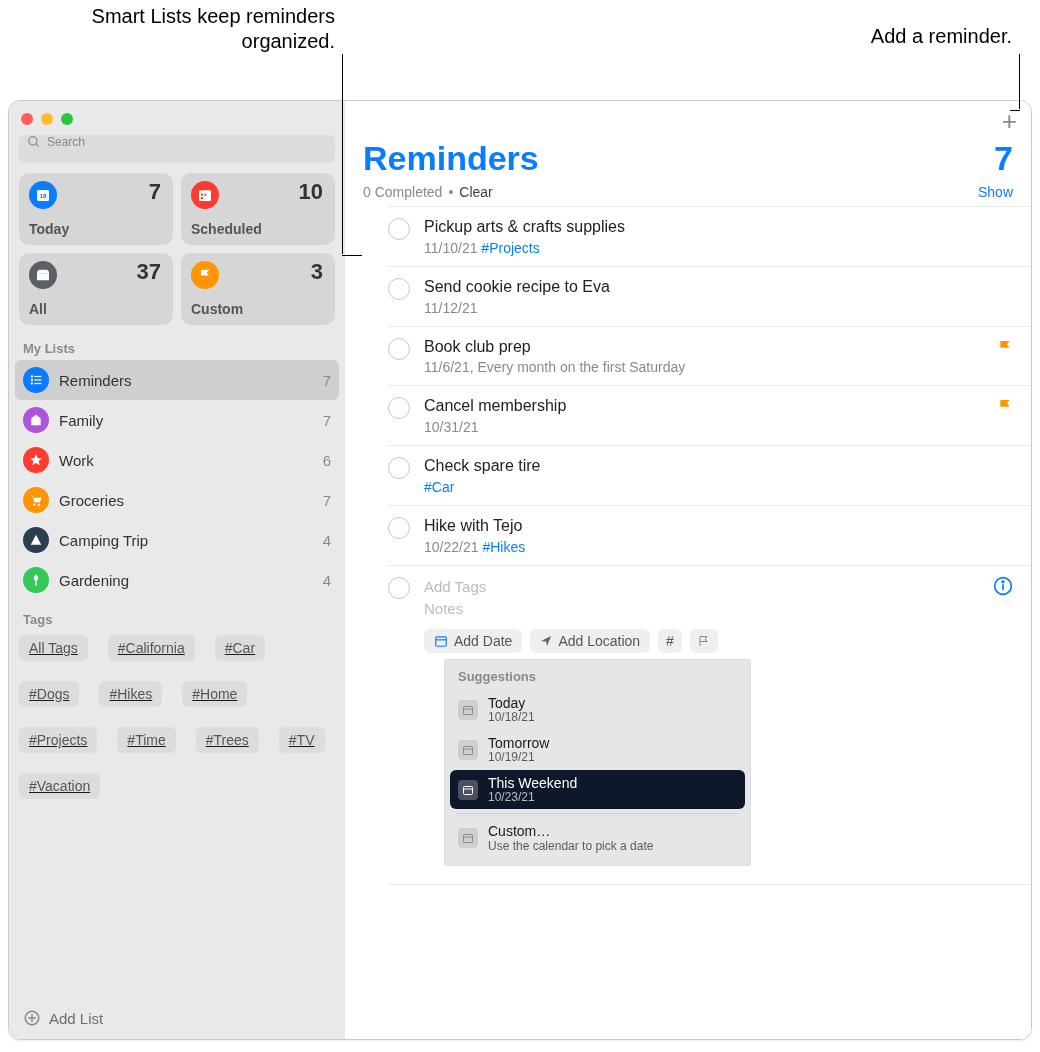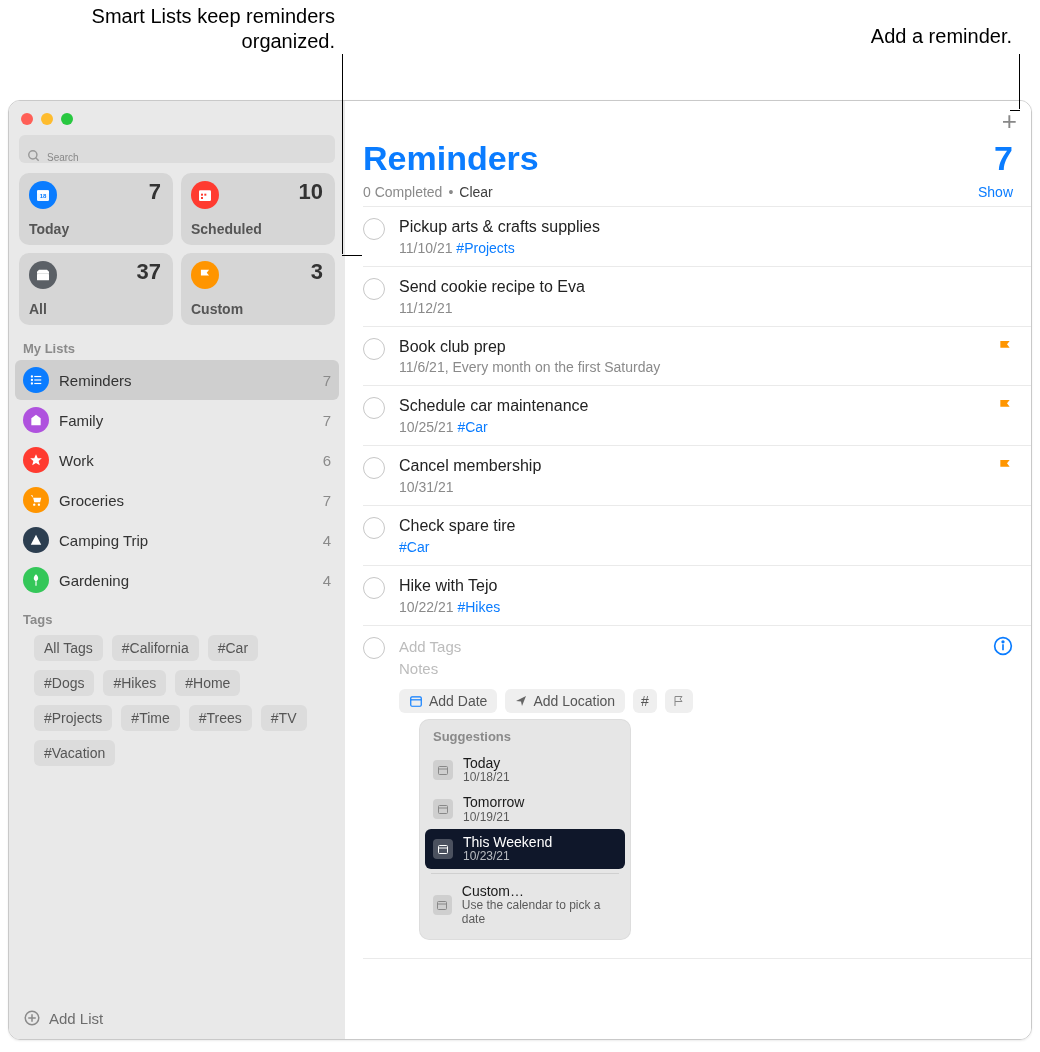--- a/index.html
+++ b/index.html
@@ -13,69 +13,69 @@
   .callout-right { right:28px; top:24px; width:260px; }
   .callout-right .vline { width:1px; height:55px; right:-8px; top:30px; position:absolute; background:#000; }
   .callout-right .hline { width:10px; height:1px; right:-8px; top:86px; position:absolute; background:#000; }
 
   .window { margin:0 8px 8px 8px; border:1px solid #c9c9c9; border-radius:12px; overflow:hidden; height:940px; display:flex; box-shadow:0 1px 2px rgba(0,0,0,.08);}
   .sidebar { width:336px; background:#e9e9e9; display:flex; flex-direction:column; }
   .traffic { padding:12px 12px 8px 12px; display:flex; gap:8px; }
   .dot { width:12px; height:12px; border-radius:50%; }
   .dot.red{background:#ff5f57;} .dot.yellow{background:#febc2e;} .dot.green{background:#28c840;}
 
-  .search { margin:2px 10px 10px 10px; background:#dcdcdc; border-radius:6px; height:28px; display:flex; align-items:flex-end; padding:0 8px; color:#888; font-size:10px;}
+  .search { margin:2px 10px 10px 10px; background:#dcdcdc; border-radius:6px; height:28px; display:flex; align-items:flex-start; padding:0 8px; color:#888; font-size:12px;}
   .search svg{margin-right:6px;}
 
   .smart-grid { display:grid; grid-template-columns:1fr 1fr; gap:8px; padding:0 10px 10px 10px; }
   .smart { background:#d6d6d6; border-radius:10px; padding:8px 12px 8px 10px; height:72px; position:relative; }
   .smart .count { position:absolute; right:12px; top:6px; font-size:22px; font-weight:700; color:#333;}
   .smart .label { position:absolute; left:10px; bottom:8px; font-size:14px; font-weight:600; color:#555;}
   .smart .icon { width:28px; height:28px; border-radius:50%; display:flex; align-items:center; justify-content:center; color:#fff; font-size:14px;}
   .bg-blue{background:#0a7cff;} .bg-red{background:#ff3b30;} .bg-dark{background:#5b6066;} .bg-orange{background:#ff9500;}
 
   .section-h { font-size:13px; color:#8a8a8a; font-weight:600; padding:6px 14px 4px 14px; }
   .list-item { display:flex; align-items:center; padding:7px 14px; gap:10px; color:#333; font-size:15px;}
   .list-item .icon { width:26px; height:26px; border-radius:50%; display:flex; align-items:center; justify-content:center; color:#fff; font-size:13px; flex-shrink:0;}
   .list-item .name { flex:1; }
   .list-item .count { color:#8a8a8a; font-size:15px; }
   .list-item.selected { background:#cfcfcf; border-radius:6px; margin:0 6px; padding-left:8px; padding-right:8px;}
 
-  .tags-wrap { padding:4px 25px; display:flex; flex-wrap:wrap; gap:9px; }
+  .tags-wrap { padding:4px 10px; display:flex; flex-wrap:wrap; gap:20px;text-decoration:underline; }
   .tag-pill { background:#dcdcdc; border-radius:6px; padding:5px 10px; font-size:14px; color:#555;}
   .spacer { flex:1; }
   .addlist { padding:12px 14px; color:#6d6d6d; font-size:15px; display:flex; align-items:center; gap:8px;}
 
   .main { flex:1; background:#fff; display:flex; flex-direction:column; }
   .toolbar { height:34px; display:flex; justify-content:flex-end; align-items:center; padding:6px 14px 0 14px;}
   .plusbtn { font-size:26px; color:#888; font-weight:300; line-height:1;}
   .header { display:flex; justify-content:space-between; align-items:flex-start; padding:4px 18px 6px 18px;}
   .header h1 { font-size:34px; font-weight:700; color:#0a7cff;}
   .header .big { font-size:34px; font-weight:700; color:#0a7cff;}
   .subbar { padding:0 18px 6px 18px; font-size:14px; color:#8a8a8a; display:flex; align-items:center;}
   .subbar .clear{color:#404040; margin-left:0;}
   .subbar .show{margin-left:auto; color:#0a7cff;}
 
-  .items { padding:0 0 0 18px; }
+  .items { padding:0 0 0 18px;margin-left:25px; }
   .ritem { display:flex; padding:10px 18px 10px 0; border-top:1px solid #eaeaea; position:relative;}
   .ritem:first-child{border-top:1px solid #eaeaea;}
   .circle { flex-shrink:0; width:22px; height:22px; border:1.5px solid #c7c7c7; border-radius:50%; margin-right:14px; margin-top:1px;}
   .ritem .content { flex:1; min-width:0; }
   .ritem .title { font-size:16px; color:#222; line-height:1.3;}
   .ritem .meta { font-size:14px; color:#8a8a8a; margin-top:2px;}
   .ritem .meta .hash { color:#0a7cff; }
   .flagico { color:#ff9500; font-size:18px; margin-left:8px; align-self:flex-start; margin-top:2px;}
 
   .newitem .placeholder{ color:#bcbcbc; font-size:15px; line-height:1.5;}
   .chipbar { display:flex; gap:8px; margin-top:8px;}
   .chip { background:#efefef; border-radius:6px; padding:4px 10px; font-size:14px; color:#555; display:flex; align-items:center; gap:6px;}
   .chip.sq{padding:4px 8px;}
   .infoicon { color:#0a7cff; font-size:20px; align-self:flex-start; margin-top:0;}
 
-  .popover { margin:6px 0 8px 20px; width:212px; background:#e6e6e6; border-radius:10px; padding:8px 6px; box-shadow:inset 0 0 0 1px rgba(0,0,0,.04);}
+  .popover { margin:6px 0 8px 20px; width:307px; background:#e6e6e6; border-radius:3px; padding:8px 6px; box-shadow:inset 0 0 0 1px rgba(0,0,0,.04);}
   .popover .ph { font-size:13px; color:#8a8a8a; padding:2px 8px 6px 8px; font-weight:600;}
   .popt { display:flex; align-items:center; gap:10px; padding:5px 8px; border-radius:6px;}
   .popt .cal { width:20px; height:20px; border-radius:4px; background:#cfcfcf; display:flex; align-items:center; justify-content:center; color:#888;}
   .popt.selected{ background:#0f172a; color:#fff;align-items:center;}
   .popt.selected .cal{ background:rgba(255,255,255,.25); color:#fff;}
   .popt .tcol{ display:flex; flex-direction:column; line-height:1.15;}
   .popt .t1{ font-size:14px;}
   .popt .t2{ font-size:12px; opacity:.7;}
   .popover hr{border:none; border-top:1px solid #d0d0d0; margin:4px 6px;}
 
@@ -277,32 +277,20 @@
           <div class="content">
             <div class="title">Send cookie recipe to Eva</div>
             <div class="meta"><span>11/12/21</span></div>
           </div>
         </div>
         <div class="ritem">
           <div class="circle"></div>
           <div class="content">
             <div class="title">Book club prep</div>
             <div class="meta"><span>11/6/21, Every month on the first Saturday</span></div>
-          </div>
-          <div class="flagico">
-            <svg width="16" height="16" viewBox="0 0 24 24" fill="#ff9500">
-              <path d="M5 22 V3 H19 L15 8 L19 13 H5"></path>
-            </svg>
-          </div>
-        </div>
-        <div class="ritem">
-          <div class="circle"></div>
-          <div class="content">
-            <div class="title">Schedule car maintenance</div>
-            <div class="meta"><span>10/25/21</span> <span class="hash">#Car</span></div>
           </div>
           <div class="flagico">
             <svg width="16" height="16" viewBox="0 0 24 24" fill="#ff9500">
               <path d="M5 22 V3 H19 L15 8 L19 13 H5"></path>
             </svg>
           </div>
         </div>
         <div class="ritem">
           <div class="circle"></div>
           <div class="content">

